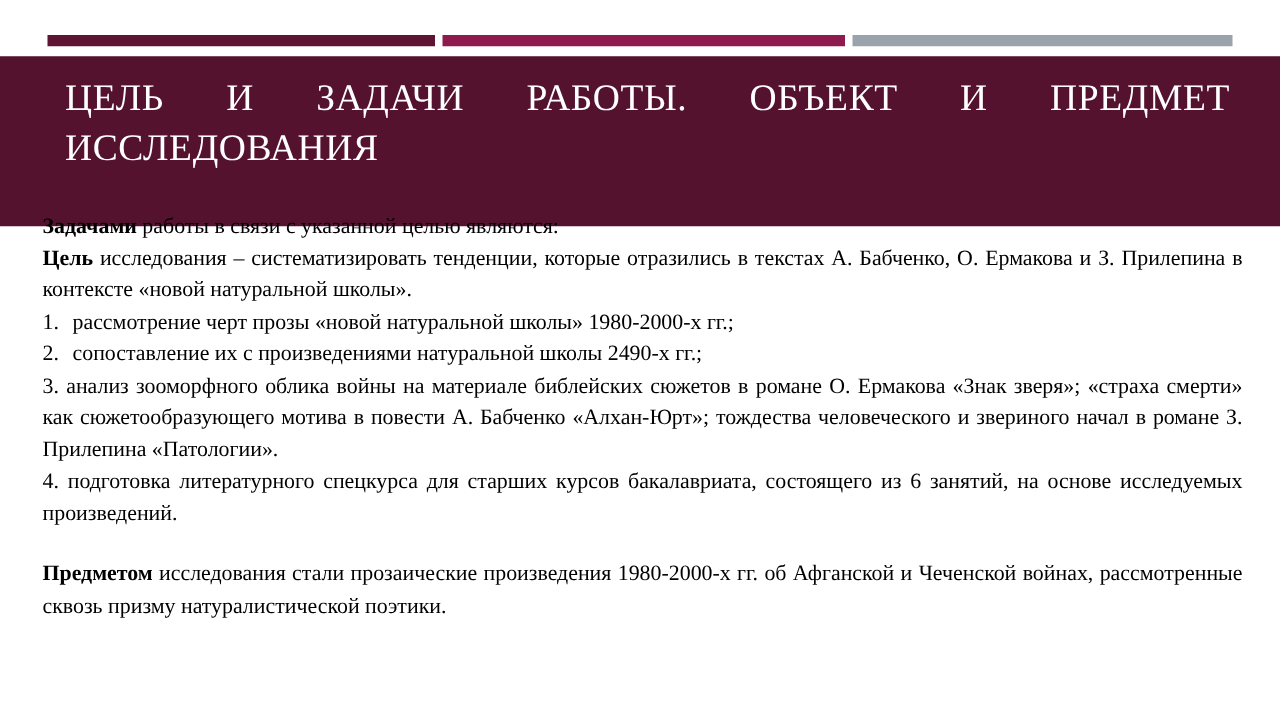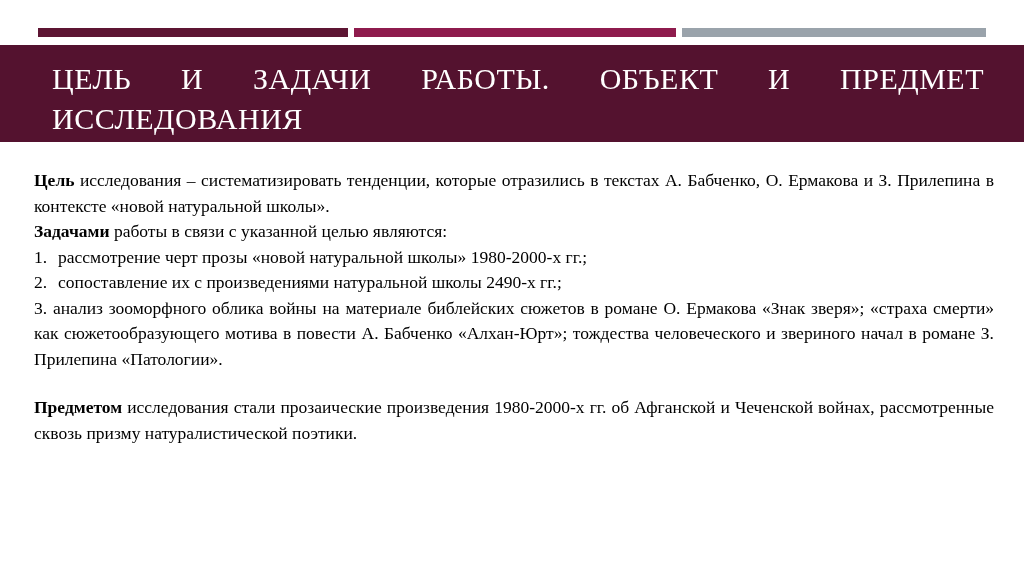--- a/index.html
+++ b/index.html
@@ -38,21 +38,21 @@
   .topbar.b1 { flex: 0 0 310px; background: #5d1533; }
   .topbar.b2 { flex: 0 0 322px; background: #8e1b4d; }
   .topbar.b3 { flex: 1 1 auto;  background: #9aa3ab; }
 
   
   .title-banner {
     position: absolute;
     top: 45px;
     left: 0;
     width: 1024px;
-    height: 97px;
+    height: 136px;
     background: #54122f;
     display: flex;
     align-items: flex-start;
     box-sizing: border-box;
     padding: 14px 40px 4px 52px;
   }
   .title-text {
     color: #ffffff;
     font-family: "Liberation Serif", serif;
     font-size: 30px;
@@ -105,36 +105,37 @@
     <div class="topbar b2"></div>
     <div class="topbar b3"></div>
   </div>
 
   <div class="title-banner">
     <div class="title-text">ЦЕЛЬ И ЗАДАЧИ РАБОТЫ. ОБЪЕКТ И ПРЕДМЕТ ИССЛЕДОВАНИЯ</div>
   </div>
 
   <div class="body">
 
+    <p class="para block"><span class="bold">Задачами</span><span> работы в связи с указанной целью являются:</span></p>
+
     <p class="para block"><span class="bold">Цель</span><span> исследования – систематизировать тенденции, которые отразились в текстах А. Бабченко, О. Ермакова и З. Прилепина в контексте «новой натуральной школы».</span></p>
-
-    <p class="para block"><span class="bold">Задачами</span><span> работы в связи с указанной целью являются:</span></p>
 
     <div class="list-item">
       <span class="marker">1.</span>
       <span class="itext">рассмотрение черт прозы «новой натуральной школы» 1980-2000-х гг.;</span>
     </div>
 
     <div class="list-item">
       <span class="marker">2.</span>
       <span class="itext">сопоставление их с произведениями натуральной школы 2490-х гг.;</span>
     </div>
 
     <p class="para">3. анализ зооморфного облика войны на материале библейских сюжетов в романе О. Ермакова «Знак зверя»; «страха смерти» как сюжетообразующего мотива в повести А. Бабченко «Алхан-Юрт»; тождества человеческого и звериного начал в романе З. Прилепина «Патологии».</p>
 
+    <p class="para">4. подготовка литературного спецкурса для старших курсов бакалавриата, состоящего из 6 занятий, на основе исследуемых произведений.</p>
 
     <div class="gap"></div>
 
 
     <p class="para block"><span class="bold">Предметом</span><span> исследования стали прозаические произведения 1980-2000-х гг.  об Афганской и Чеченской войнах, рассмотренные сквозь призму натуралистической поэтики.</span></p>
 
   </div>
 </div>
 
 </body></html>

